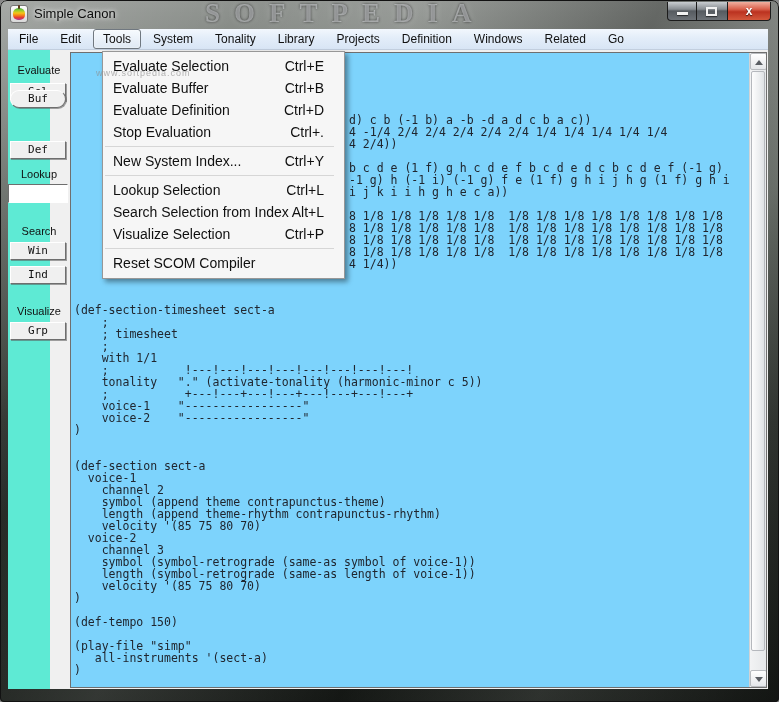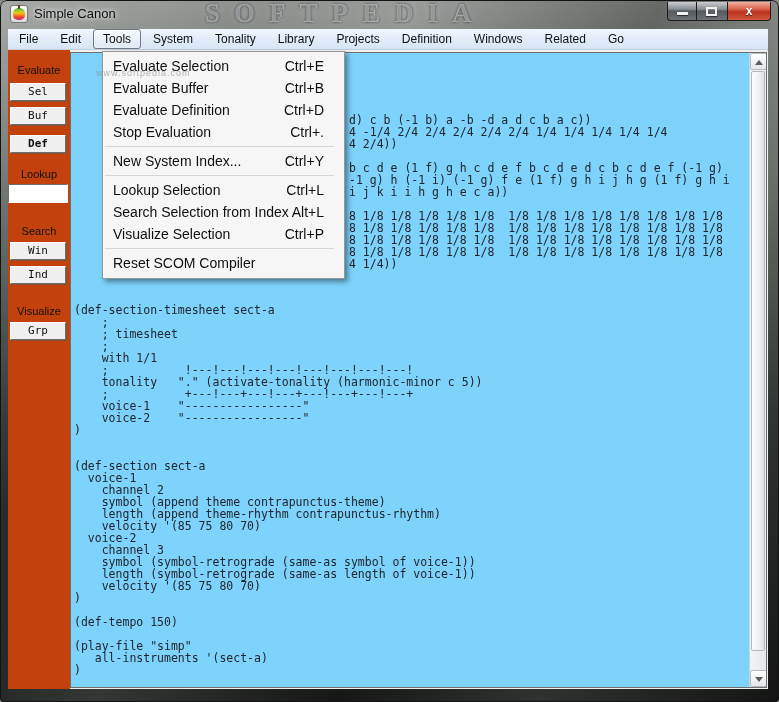--- a/index.html
+++ b/index.html
@@ -55,21 +55,21 @@
             font-size:12px; color:#101010; }
   .menubar-item { padding:2px 9px; margin:16px 1px; border:1px solid transparent; border-radius:3px;
             white-space:nowrap; }
   .menubar-item.active { border:1px solid #707880; background:linear-gradient(180deg,#f6fafe,#dfe9f4);
             box-shadow:inset 0 0 2px rgba(255,255,255,.9); }
 
   
   .client { position:absolute; left:8px; top:50px; width:760px; height:639px; background:#f0f0f0; }
 
   
-  .sidebar { position:absolute; left:0; top:0; width:62px; height:639px; background:#c2410c; }
+  .sidebar { position:absolute; left:0; top:0; width:42px; height:639px; background:#5eead4; }
   .side-label { position:absolute; width:62px; text-align:center; font-size:11px; color:#111; }
   .sbtn { position:absolute; left:2px; width:56px; height:18px; background:#f0f0f0;
             border:1px solid; border-color:#ffffff #6e6e6e #6e6e6e #ffffff;
             box-shadow:1px 1px 0 rgba(90,90,90,.55);
             font-family:"DejaVu Sans Mono", monospace; font-size:11px; color:#111;
             text-align:center; line-height:16px; }
   .side-input { position:absolute; left:0px; width:60px; height:19px; background:#ffffff;
             border:1px solid; border-color:#6e6e6e #ffffff #ffffff #6e6e6e; }
 
   
@@ -145,22 +145,22 @@
     <span class="menubar-item">Windows</span>
     <span class="menubar-item">Related</span>
     <span class="menubar-item">Go</span>
   </div>
 
   <div class="client">
 
     <div class="sidebar">
       <div class="side-label" style="top:14px;">Evaluate</div>
       <div class="sbtn" style="top:33px;">Sel</div>
-      <div class="sbtn" style="top:57px;">Buf</div>
-      <div class="sbtn" style="top:85px;font-weight:bold;">Def</div>
+      <div class="sbtn" style="top:40px;border-radius:9px;">Buf</div>
+      <div class="sbtn" style="top:91px;">Def</div>
 
       <div class="side-label" style="top:118px;">Lookup</div>
       <input class="side-input" style="top: 134px;" value="">
 
       <div class="side-label" style="top:175px;">Search</div>
       <div class="sbtn" style="top:192px;">Win</div>
       <div class="sbtn" style="top:216px;">Ind</div>
 
       <div class="side-label" style="top:255px;">Visualize</div>
       <div class="sbtn" style="top:272px;">Grp</div>

